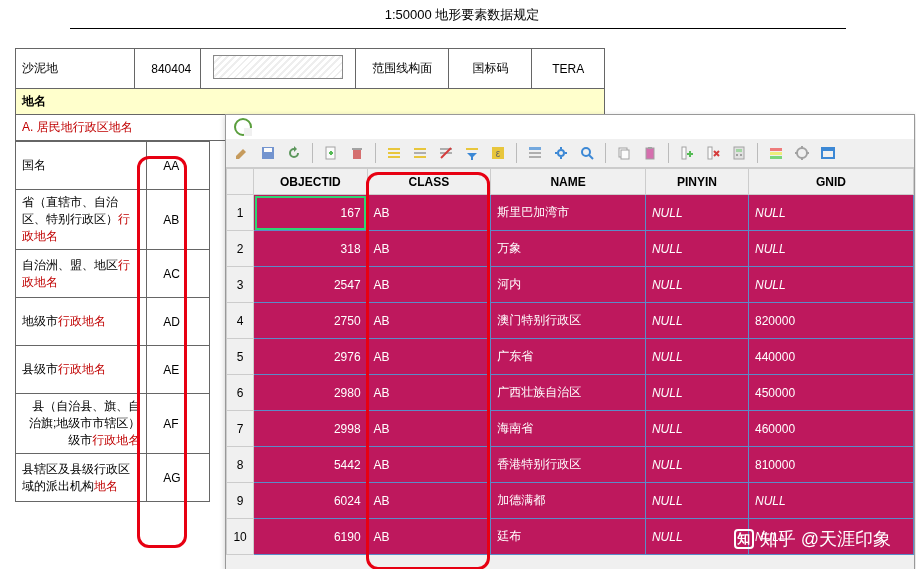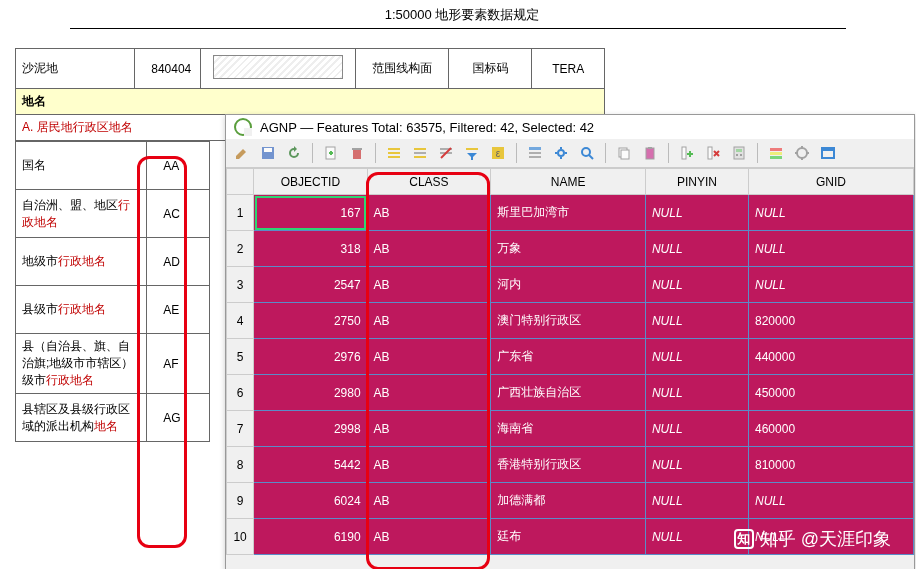--- a/index.html
+++ b/index.html
@@ -112,21 +112,21 @@
 
     .attr-table {
       border-collapse: collapse;
       width: 100%;
       font-size: 12px;
     }
     .attr-table th {
       background: #f0f0f0;
       border: 1px solid #ccc;
       padding: 4px 0;
-      font-weight: normal;
+      font-weight: bold;
       text-align: center;
       height: 26px;
     }
     .attr-table td {
       border: 1px solid #5a8bc8;
       padding: 0 6px;
       height: 36px;
     }
     .row-hdr {
       background: #f0f0f0 !important;
@@ -193,49 +193,52 @@
     </tr>
   </tbody>
     </table>
   <table style="width:195px">
     <tbody id="doc-rows">
         <tr>
           <td class="desc-col" style="height: 48px;"><span>国名</span></td>
           <td class="code-col">AA</td>
         </tr>
         <tr>
+          <td class="desc-col" style="height: 48px;"><span>省（直辖市、自治区、特别行政区）</span><span class="red-text">行政地名</span></td>
+          <td class="code-col">AB</td>
+        </tr>
+        <tr>
           <td class="desc-col" style="height: 48px; margin-left: 41px;"><span>自治洲、盟、地区</span><span class="red-text">行政地名</span></td>
           <td class="code-col">AC</td>
         </tr>
         <tr>
           <td class="desc-col" style="height: 48px;"><span>地级市</span><span class="red-text">行政地名</span></td>
           <td class="code-col">AD</td>
         </tr>
         <tr>
           <td class="desc-col" style="height: 48px;"><span>县级市</span><span class="red-text">行政地名</span></td>
           <td class="code-col">AE</td>
         </tr>
         <tr>
-          <td class="desc-col" style="height: 48px;"><span>县（自治县、旗、自治旗;地级市市辖区）级市</span><span class="red-text">行政地名</span></td>
+          <td class="desc-col" style="height: 48px; text-align: right;"><span>县（自治县、旗、自治旗;地级市市辖区）级市</span><span class="red-text">行政地名</span></td>
           <td class="code-col">AF</td>
         </tr>
         <tr>
           <td class="desc-col" style="height: 48px; margin-top: 28px;"><span>县辖区及县级行政区域的派出机构</span><span class="red-text">地名</span></td>
           <td class="code-col">AG</td>
         </tr>
       </tbody>
   </table>
 </div>
 
 <div class="red-box red-box-1"></div>
 
 <div class="qgis-window">
   <div class="qgis-title">
     <span class="qgis-icon"></span>
-    <span>AGNP — Features Total: 63575, Filtered: 42, Selected: 42</span>
   </div>
   <div class="toolbar">
     <span class="tb-btn">
         <svg viewBox="0 0 16 16">
           <path d="M2 11l7-7 3 3-7 7H2v-3z" fill="#b87f2d"></path>
         </svg>
       </span>
     <span class="tb-btn">
         <svg viewBox="0 0 16 16">
           <rect x="2" y="2" width="12" height="12" fill="#4a76c4"></rect>

